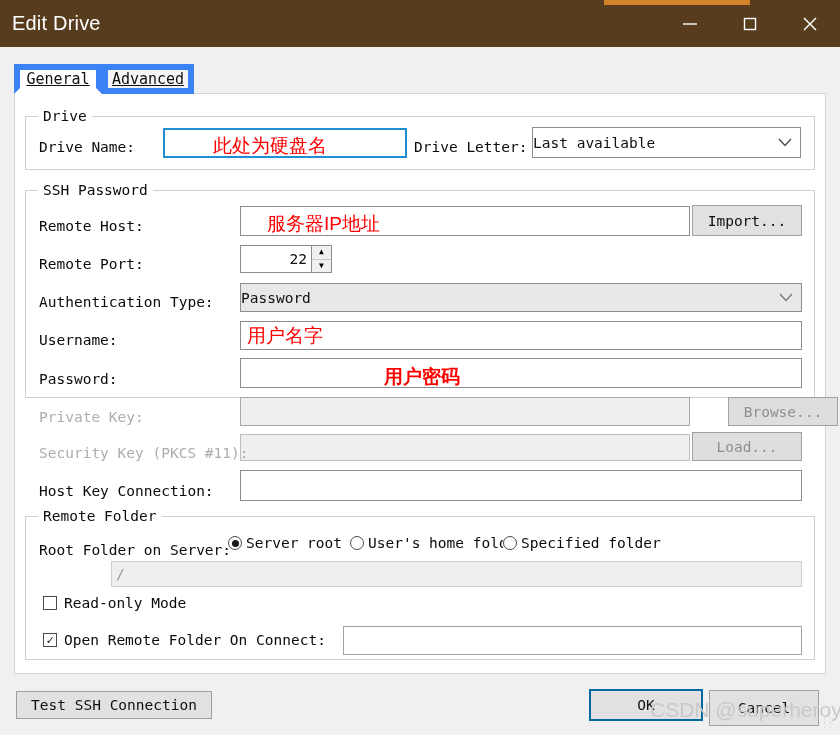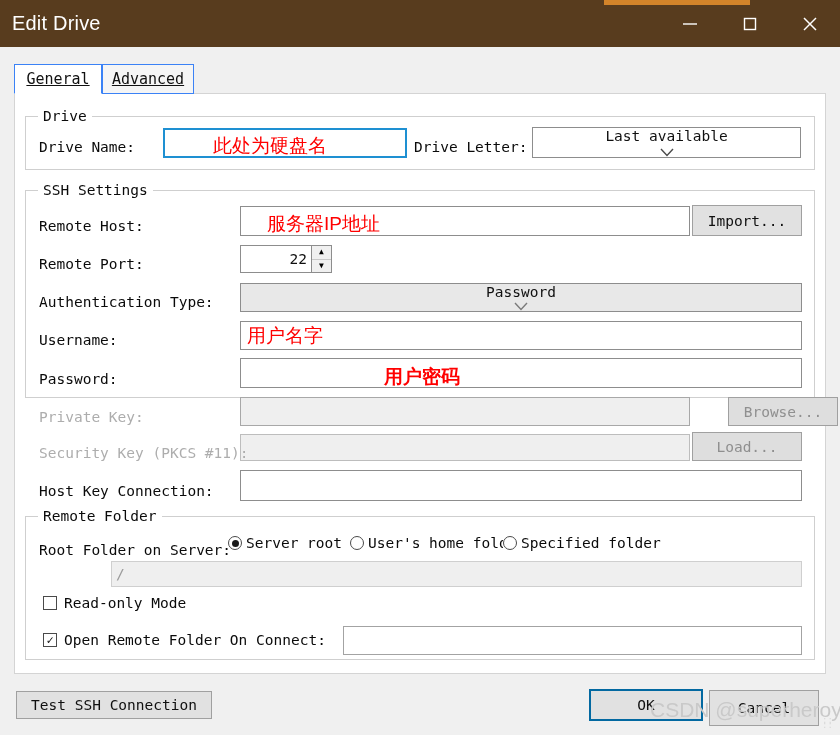--- a/index.html
+++ b/index.html
@@ -39,21 +39,21 @@
 
   
   .tabstrip {
     position: absolute; left: 14px; top: 64px; width: 812px; height: 30px;
     border-bottom: 1px solid #d4d4d4;
   }
   .tab {
     position: absolute; top: 0; height: 30px;
     display: flex; align-items: center; justify-content: center;
     font-size: 15px; color: #101010;
-    border: 1px solid #3b82f6;
+    border: 6px solid #3b82f6;
   }
   .tab.active {
     left: 0; width: 88px;
     background: #ffffff; border-bottom-color: #ffffff; z-index: 2;
   }
   .tab.inactive {
     left: 88px; width: 92px;
     background: #f5f5f5; z-index: 1;
   }
   .tab .u { text-decoration: underline; }
@@ -111,21 +111,20 @@
     pointer-events: none;
   }
 
   
   .combo {
     position: absolute;
     border: 1px solid #8d8d8d;
     background: #ffffff;
     display: flex; align-items: center;
     font-size: 14.5px; color: #101010;
-    flex-direction: column;
   }
   .combo.gray { background: #e8e8e8; }
   .combo .cv { flex: 1; }
   .combo .arrow { width: 30px; display: flex; align-items: center; justify-content: center; }
 
   
   .spin-wrap { position: absolute; display: flex; }
   .spin-box {
     border: 1px solid #8d8d8d; background: #fff;
     display: flex; align-items: center; justify-content: flex-end;
@@ -238,21 +237,21 @@
   <div class="combo" style="left:517px; top:33px; width:269px; height:31px;">
     <span class="cv">Last available</span>
     <span class="arrow">
       <svg width="14" height="9" viewBox="0 0 14 9">
           <polyline points="1,1 7,7.5 13,1" fill="none" stroke="#4a4a4a" stroke-width="1.4"></polyline>
         </svg>
     </span>
   </div>
 
   <fieldset class="group grp-ssh">
-    <legend>SSH Settings</legend>
+    <legend>SSH Password</legend>
   </fieldset>
 
   <div class="lbl" style="left:24px; top:125px;">Remote Host:</div>
   <input class="fld" style="left: 225px; top: 112px; width: 450px; height: 30px;" value="">
   <div class="redtext" style="left:252px; top:117px;">服务器IP地址</div>
   <div class="btn" style="left:677px; top:111px; width:110px; height:31px;">Import...</div>
 
   <div class="lbl" style="left:24px; top:163px;">Remote Port:</div>
   <div class="spin-wrap" style="left:225px; top:151px; height:28px;">
     <div class="spin-box" style="width:72px; height:28px;">22</div>

